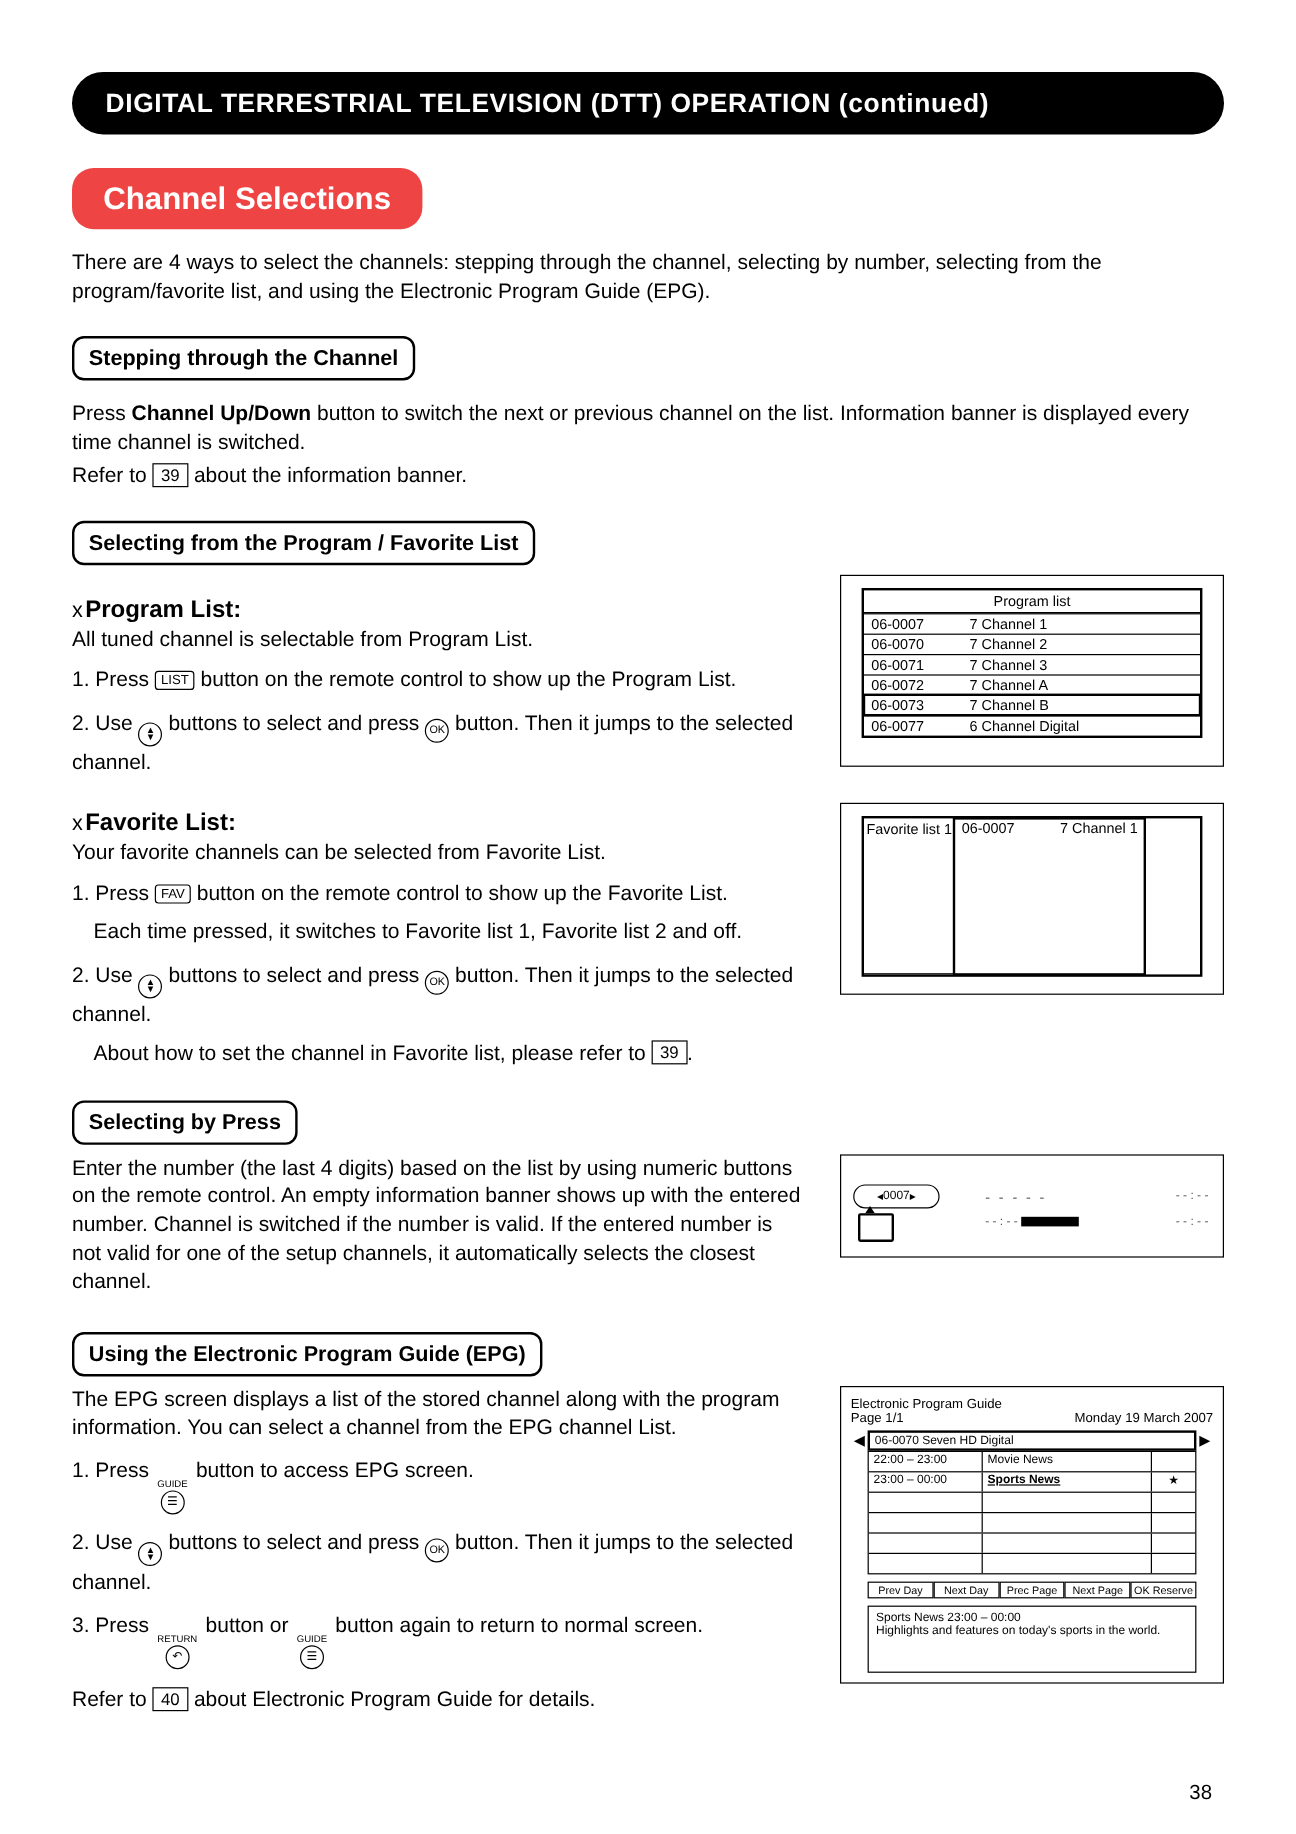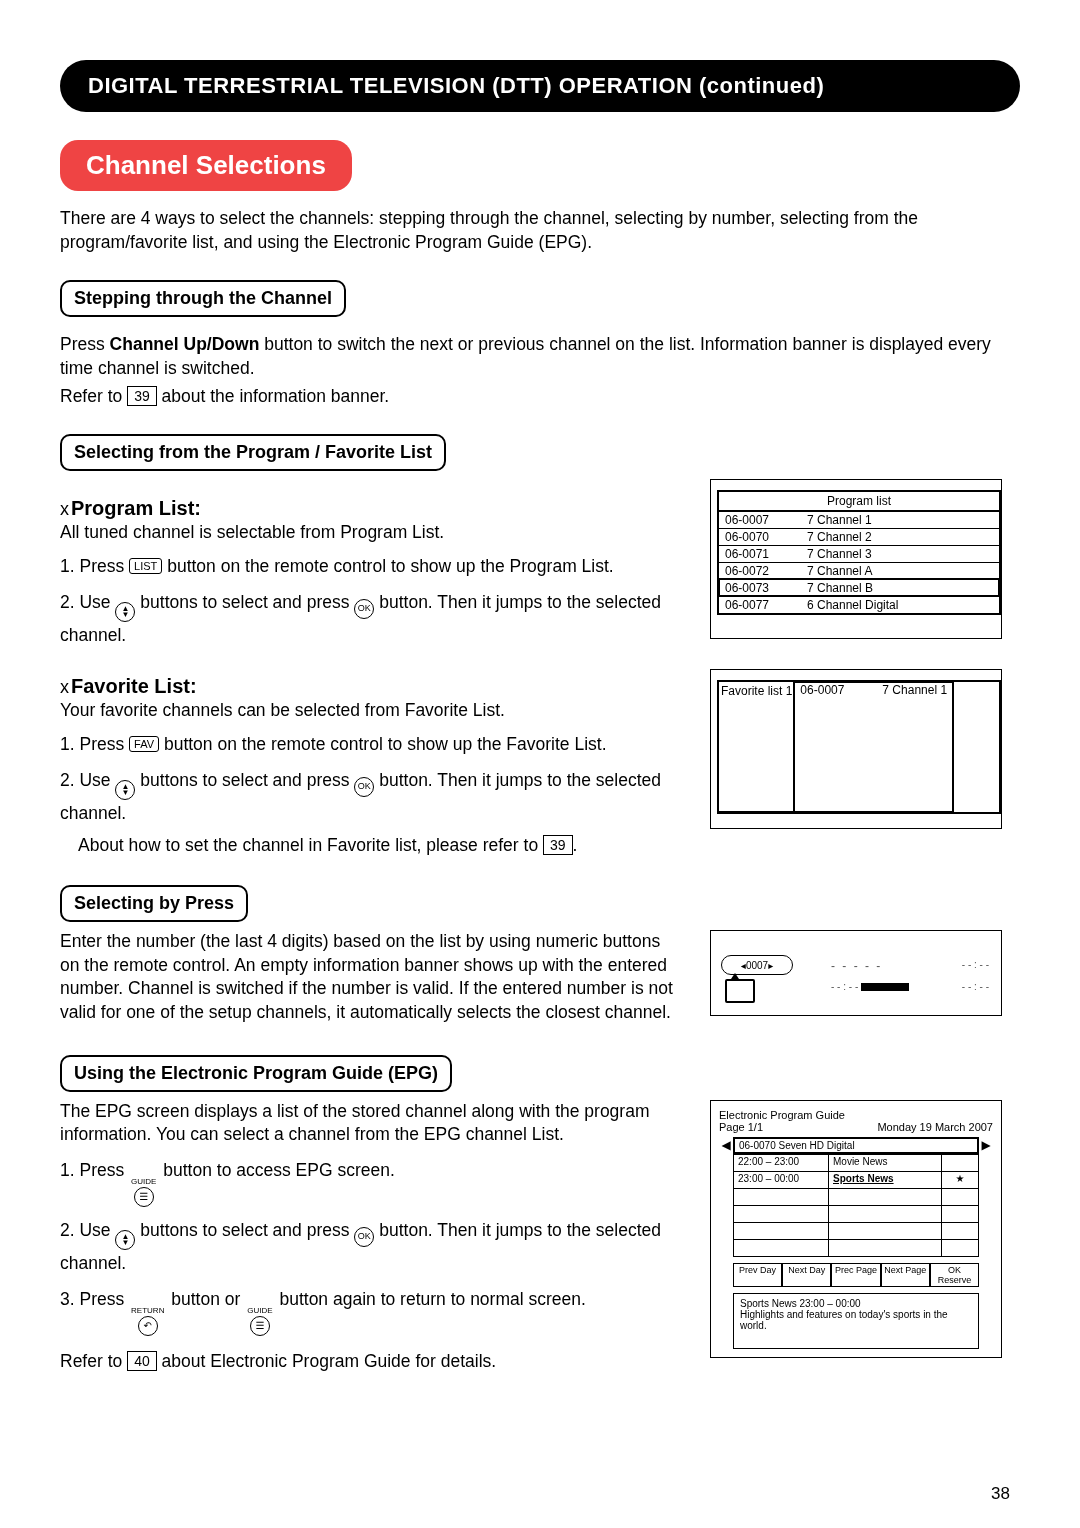--- a/index.html
+++ b/index.html
@@ -15,21 +15,21 @@
   ol.steps{list-style:none;padding:0;margin:6px 0 0 0;font-size:17.5px;line-height:1.5;}
   ol.steps li{margin-top:10px;}
   .ref{display:inline-block;border:1px solid #000;padding:0 6px;font-size:14px;line-height:18px;vertical-align:1px;}
   .btn-outline{display:inline-block;border:1px solid #000;border-radius:3px;font-size:11px;padding:0 4px;line-height:14px;vertical-align:2px;}
   .ok-circle{display:inline-flex;align-items:center;justify-content:center;border:1px solid #000;border-radius:50%;width:18px;height:18px;font-size:9px;vertical-align:-3px;}
   .updown-circle{display:inline-flex;flex-direction:column;align-items:center;justify-content:center;border:1px solid #000;border-radius:50%;width:18px;height:18px;font-size:8px;line-height:6px;vertical-align:-3px;}
   .guide-icon-wrap{display:inline-flex;flex-direction:column;align-items:center;font-size:8px;line-height:10px;vertical-align:-8px;margin:0 2px;}
   .guide-icon{border:1px solid #000;border-radius:50%;width:18px;height:18px;display:flex;align-items:center;justify-content:center;font-size:10px;}
   .two-col{display:flex;align-items:flex-start;gap:30px;}
   .left-col{flex:1 1 auto;max-width:620px;}
-  .right-col{width:292px;flex:none;}
+  .right-col{width:320px;flex:none;}
   .panel{border:1px solid #000;padding:10px 6px;margin-bottom:30px;box-sizing:border-box;}
   .inner-table{border:2px solid #000;width:280px;margin:0 auto;font-size:12px;}
   .inner-table .hdr{text-align:center;border-bottom:1px solid #000;padding:2px 0;font-size:12px;}
   .inner-table .row{display:flex;border-top:1px solid #000;}
   .inner-table .row:first-of-type{border-top:none;}
   .inner-table .c1{width:70px;padding:1px 6px;}
   .inner-table .c2{flex:1;padding:1px 6px;}
   .inner-table .sel{outline:2px solid #000;outline-offset:-1px;}
   .fav-table{border:2px solid #000;width:280px;height:130px;margin:0 auto;font-size:12px;display:flex;flex-direction:row;}
   .fav-table .hdr{text-align:center;padding:2px;border-bottom:1px solid #000;}
@@ -98,20 +98,21 @@
         <li>2. <span>Use </span><span class="updown-circle">
               <span>▲</span>
               <span>▼</span>
             </span><span> buttons to select and press </span><span class="ok-circle">OK</span><span> button. Then it jumps to the selected channel.</span></li>
       </ol>
 
       <div class="x-head" style="margin-top:26px"><span class="x">x</span><span>Favorite List:</span></div>
       <div style="font-size:17.5px;margin-top:2px">Your favorite channels can be selected from Favorite List.</div>
       <ol class="steps">
         <li>1. <span>Press </span><span class="btn-outline">FAV</span><span> button on the remote control to show up the Favorite List.</span>
+          <div style="margin-top:6px;margin-left:18px">Each time pressed, it switches to Favorite list 1, Favorite list 2 and off.</div>
         </li>
         <li>2. <span>Use </span><span class="updown-circle">
               <span>▲</span>
               <span>▼</span>
             </span><span> buttons to select and press </span><span class="ok-circle">OK</span><span> button. Then it jumps to the selected channel.</span>
           <div style="margin-top:6px;margin-left:18px"><span>About how to set the channel in Favorite list, please refer to </span><span class="ref">39</span><span>.</span></div>
         </li>
       </ol>
     </div>
 

